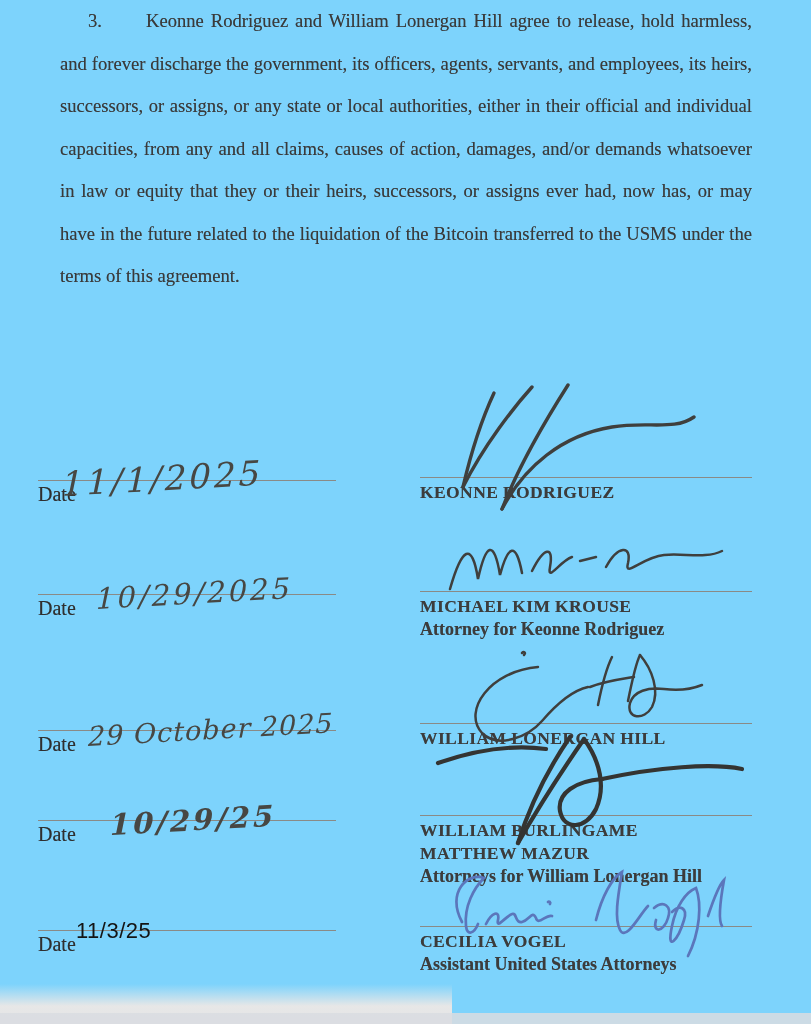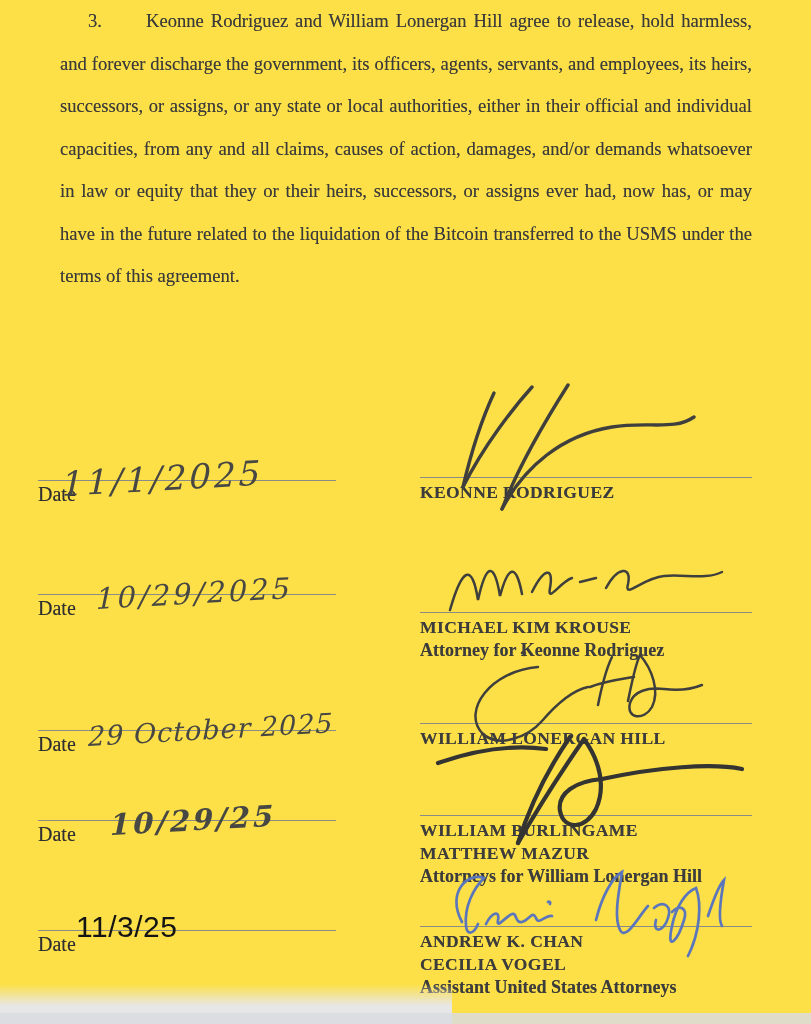--- a/index.html
+++ b/index.html
@@ -1,19 +1,19 @@
 <!DOCTYPE html>
 <html><head>
 <meta charset="utf-8">
 <style>
   html,body{margin:0;padding:0;background:#ffffff;}
   .page{
     position:relative;
     width:811px;height:1024px;
-    background:#fde047;
+    background:#7dd3fc;
     overflow:hidden;
     font-family:"Liberation Serif","DejaVu Serif",serif;
     color:#333333;
   }
   
   .paras{position:absolute;left:60px;top:0;width:692px;}
   p.para{
     margin:0;
     font-size:18.6px;
     line-height:42.5px;
@@ -40,21 +40,21 @@
     transform:rotate(-3.2deg) skewX(-4deg);
     transform-origin:left bottom;
   }
   .hand.h1{font-size:34px;left:24px;bottom:2px;}
   .hand.h2{font-size:29px;left:58px;}
   .hand.h3{font-size:27px;left:50px;letter-spacing:1px;}
   .hand.h4{font-size:29px;left:72px;font-weight:bold;}
   .typed{
     position:absolute;bottom:12px;left:38px;
     font-family:"Liberation Sans",sans-serif;
-    font-size:30px;color:#141414;letter-spacing:0.5px;
+    font-size:22px;color:#141414;letter-spacing:0.5px;
   }
   .sblock{position:absolute;left:420px;width:332px;}
   .sline{border-bottom:1.5px solid #8a8a86;width:100%;height:0;}
   .names{margin-top:3px;font-weight:bold;}
   .nline{
     font-size:17.5px;line-height:23px;color:#3c3c3c;
     letter-spacing:0.4px;
     text-shadow:0 0 0.6px rgba(60,60,60,.55);
   }
   .role{
@@ -102,21 +102,21 @@
         <div class="nline">KEONNE RODRIGUEZ</div>
         <div class="role"></div>
       </div>
     </div>
 
     <div class="dblock" style="top:594px">
       <div class="hand h2">10/29/2025</div>
       <div class="dline"></div>
       <div class="dlabel">Date</div>
     </div>
-    <div class="sblock" style="top:612px">
+    <div class="sblock" style="top:591px">
       <svg class="sig-svg" style="left:0px;top:-74px" width="330" height="100" viewBox="0 0 330 100">
         <g fill="none" stroke-width="2.5" stroke-linecap="round" stroke="#3f3f3d">
           <path d="M30,72 C42,30 52,24 58,62 C66,26 74,22 80,58 C88,28 96,24 102,56"></path>
           <path d="M112,54 C124,30 134,28 130,50 C127,66 140,44 152,40"></path>
           <path d="M160,44 L176,40"></path>
           <path d="M186,50 C198,28 212,28 208,46 C204,62 222,40 244,38 C264,36 286,42 302,34"></path>
         </g>
       </svg>
       <div class="sline"></div>
       <div class="names">
@@ -183,21 +183,20 @@
           <path d="M66,62 C72,50 80,48 78,58 C76,68 86,54 92,52 C97,50 95,62 102,60 C110,58 112,48 116,56 C118,64 126,52 132,54"></path>
           <path d="M128,40 C129,39 131,40 130,42"></path>
           <path d="M176,58 C182,34 192,16 202,10 C198,34 194,56 200,68 C206,80 220,52 228,44"></path>
           <path d="M234,46 C244,38 252,44 248,56 C244,70 232,72 236,58"></path>
           <path d="M252,50 C260,42 268,46 264,58 C258,78 246,92 252,64 C256,44 266,30 276,26 C282,42 280,70 268,94"></path>
           <path d="M288,54 C294,36 300,22 304,18 C300,40 298,58 302,64"></path>
         </g>
       </svg>
       <div class="sline"></div>
       <div class="names">
-        <div class="nline">ANDREW K. CHAN</div>
         <div class="nline">CECILIA VOGEL</div>
         <div class="role">Assistant United States Attorneys</div>
       </div>
     </div>
 
   </div>
 
   <div class="shadow-left"></div>
   <div class="bottom-strip"></div>
 </div>

